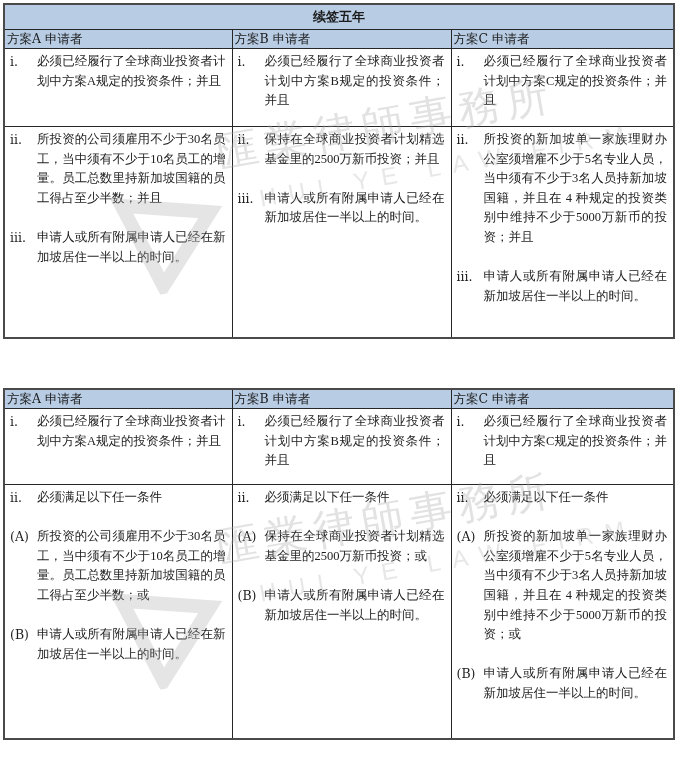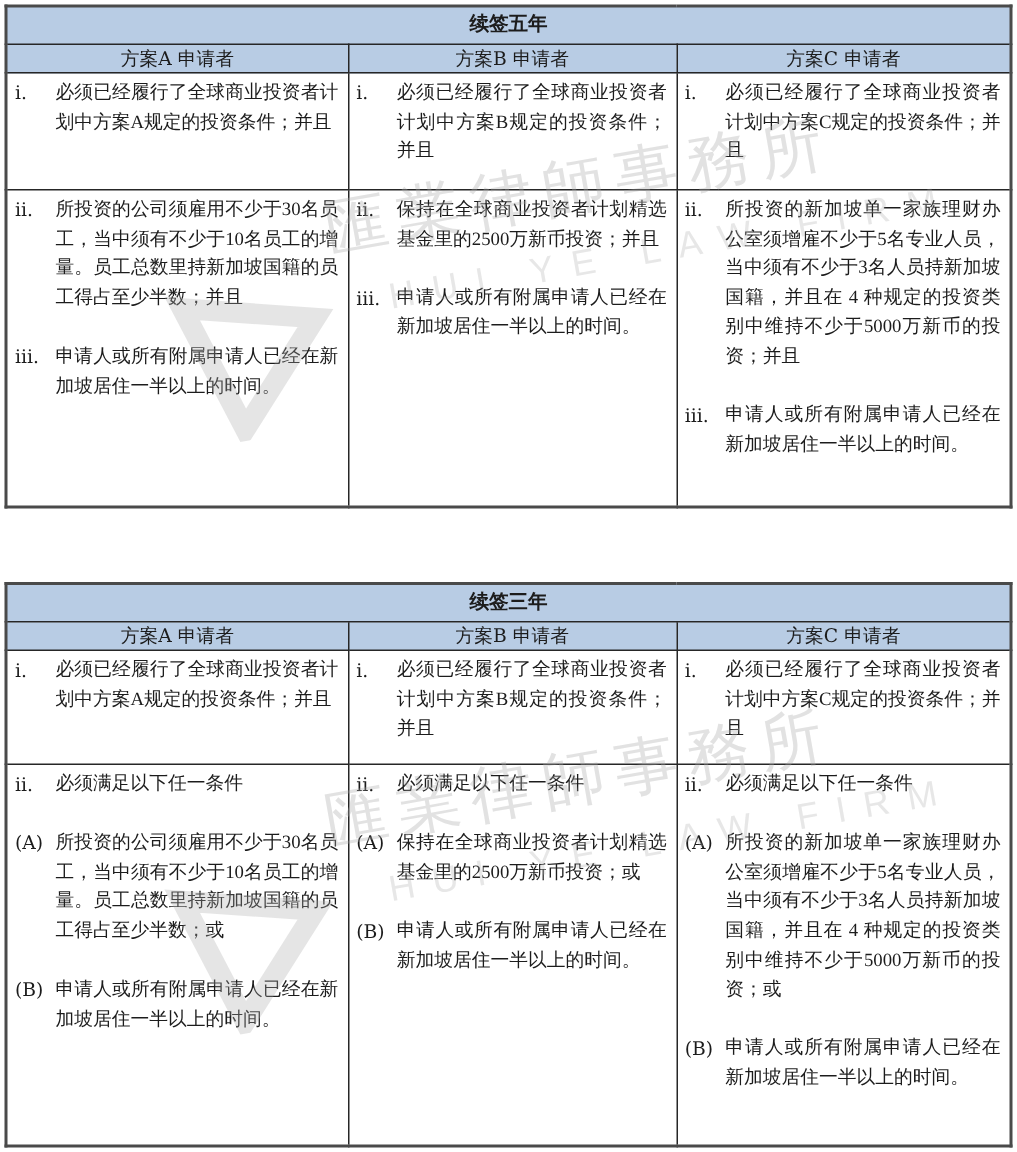--- a/index.html
+++ b/index.html
@@ -21,21 +21,21 @@
     border:1px solid #262626;
     vertical-align:top;
     padding:3px 6px 4px 5px;
     font-size:12.5px; line-height:19.6px;
   }
   td.title-cell {
     background:#b8cce4; text-align:center; font-weight:bold;
     font-size:13px; height:25px; padding:2px 4px; line-height:20px;
   }
   td.head-cell {
-    background:#b8cce4; text-align:center;
+    background:#b8cce4; 
     height:19px; padding:0 2px; line-height:18px; font-size:12.5px;
   }
   #table-5yr tr.r1 td { height:78px; }
   #table-5yr tr.r2 td { height:211px; }
   #table-3yr tr.r1 td { height:76px; }
   #table-3yr tr.r2 td { height:254px; }
   .item { display:flex; }
   .item + .item { margin-top:19.6px; }
   .mk { flex:0 0 27px; }
   .tx { flex:1; text-align:justify; text-justify:inter-ideograph;font-family:Liberation Serif, serif; }
@@ -136,23 +136,20 @@
 </tbody>
   </table>
 
 <table class="doc-table" id="table-3yr">
   <colgroup>
       <col style="width:228px">
       <col style="width:219px">
       <col>
     </colgroup>
   <tbody>
-      <tr>
-    <td colspan="3" class="title-cell">续签三年</td>
-  </tr>
   <tr>
     <td class="head-cell">方案A 申请者</td>
     <td class="head-cell">方案B 申请者</td>
     <td class="head-cell">方案C 申请者</td>
   </tr>
   <tr class="r1">
     <td>
       <div class="item">
         <span class="mk">i.</span>
         <div class="tx">必须已经履行了全球商业投资者计划中方案A规定的投资条件；并且</div>

